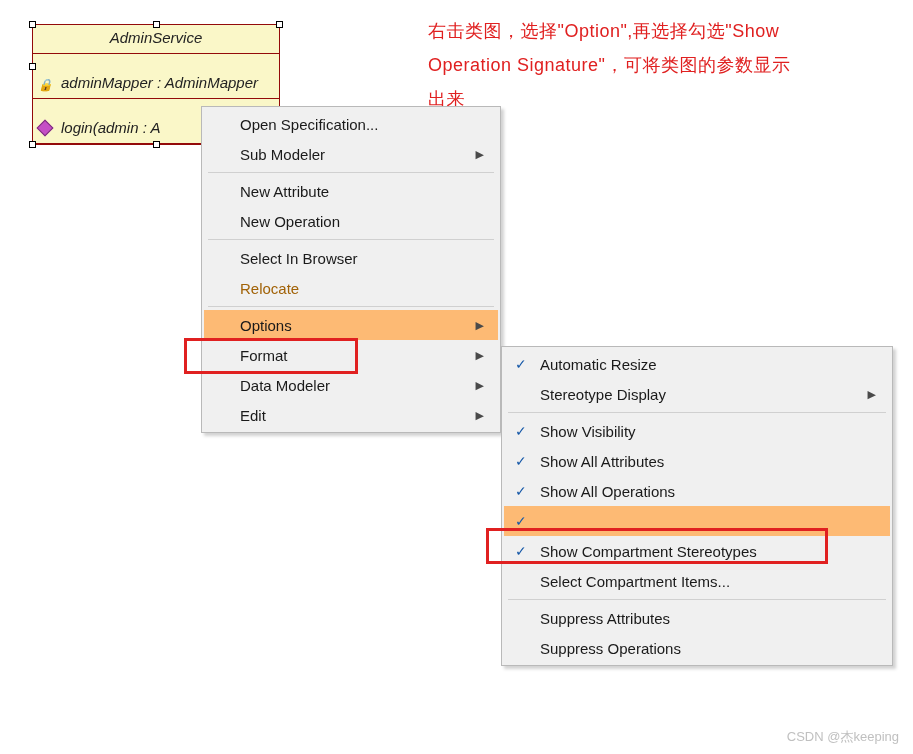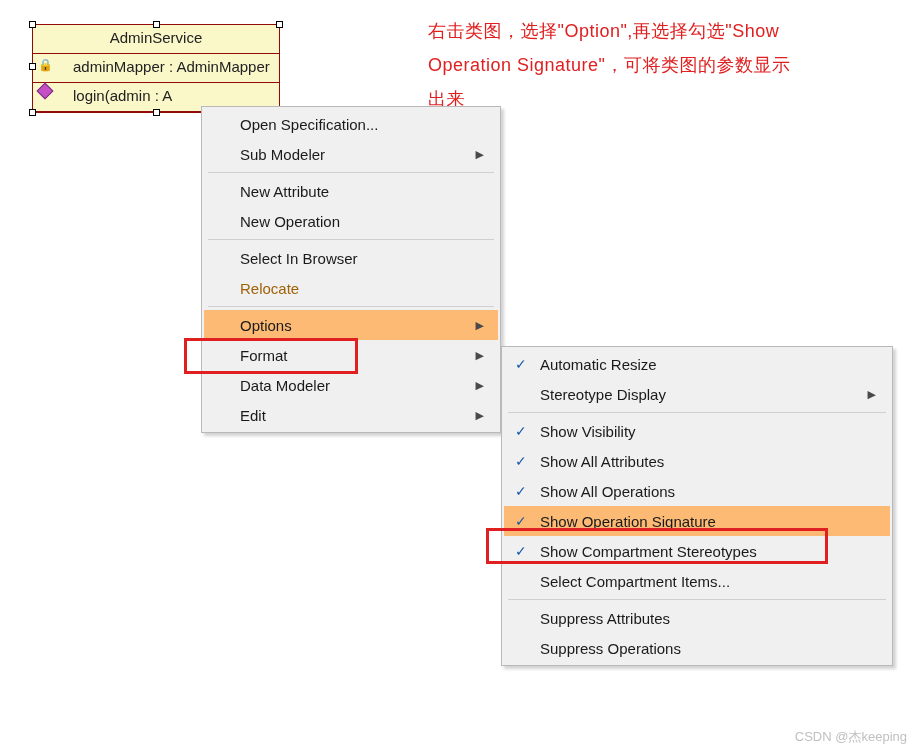--- a/index.html
+++ b/index.html
@@ -15,30 +15,31 @@
   }
   
   .uml-class {
     position: absolute;
     left: 32px;
     top: 24px;
     width: 248px;
     border: 1.5px solid #930a0a;
     background: #faf7c8;
     box-shadow: none;
+    font-style: italic;
   }
   .uml-class .section {
     border-bottom: 1.5px solid #930a0a;
     padding: 2px 6px 4px 6px;
     font-size: 15px;
     line-height: 22px;
   }
   .uml-class .section:last-child { border-bottom: none; }
   .uml-class .title { text-align: center; }
-  .uml-row { display: flex; align-items: flex-start; gap: 20px; }
+  .uml-row { display: flex; align-items: center; gap: 8px; margin-top: 16px; }
   .sel-handle {
     position: absolute;
     width: 7px; height: 7px;
     background: #fff;
     border: 1px solid #000;
   }
   .icon-lock {
     display: inline-block;
     width: 14px; height: 14px;
     position: relative;
@@ -118,21 +119,21 @@
   }
   .red-box2 {
     position: absolute;
     left: 486px; top: 528px;
     width: 342px; height: 36px;
     border: 3px solid #e02020;
     pointer-events: none;
   }
   .watermark {
     position: absolute;
-    right: 6px;
+    right: 14px;
     bottom: 8px;
     font-size: 13px;
     color: #c0c0c0;
     font-family: Arial, sans-serif;
   }
 </style>
 </head>
 <body>
 
 <div class="uml-class">
@@ -222,21 +223,20 @@
   <div class="item">
       <span class="check">✓</span>
       <span>Show All Attributes</span>
     </div>
   <div class="item">
       <span class="check">✓</span>
       <span>Show All Operations</span>
     </div>
   <div class="item highlight">
       <span class="check">✓</span>
-      <span>Show Operation Signature</span>
     </div>
   <div class="item">
       <span class="check">✓</span>
       <span>Show Compartment Stereotypes</span>
     </div>
   <div class="item">
       <span>Select Compartment Items...</span>
     </div>
   <div class="sep"></div>
   <div class="item">

